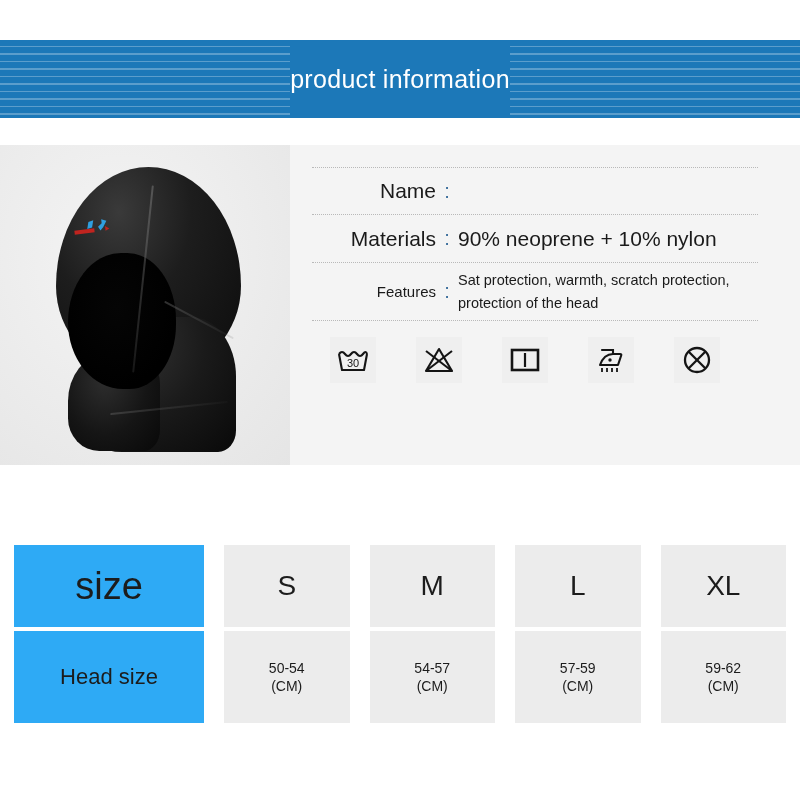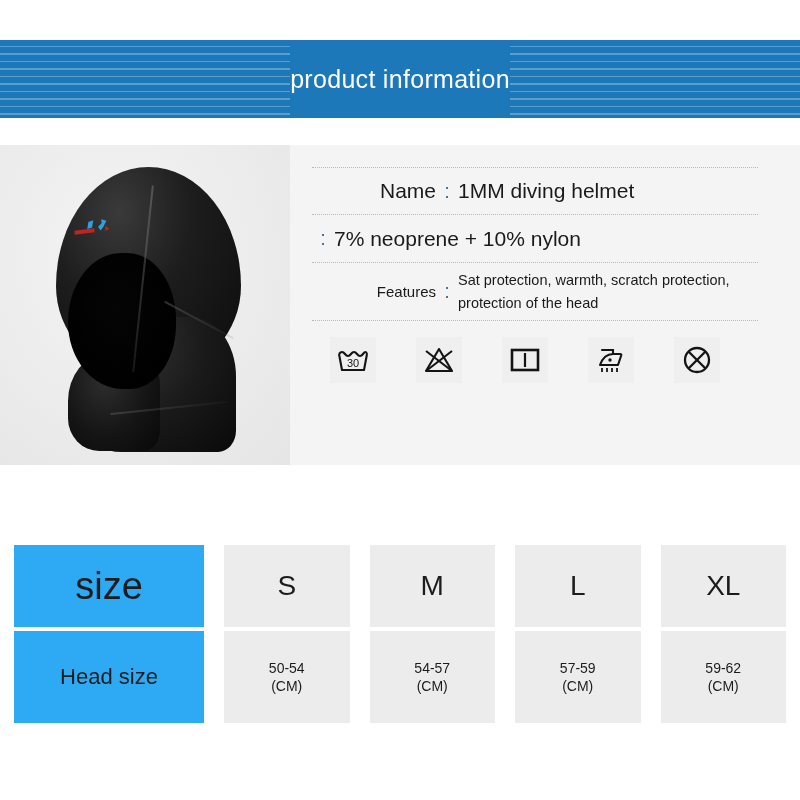--- a/index.html
+++ b/index.html
@@ -243,26 +243,26 @@
         <path d="M33 8 L37 11 L33 13 Z" fill="#c0241f"></path>
       </svg>
     </div>
   </div>
 
   <div class="info-pane">
 
     <div class="spec-row first">
       <div class="spec-label">Name</div>
       <div class="spec-colon">:</div>
-      <div class="spec-value">1MM diving helmet</div>
     </div>
 
     <div class="spec-row">
+      <div class="spec-label">Materials</div>
       <div class="spec-colon">:</div>
-      <div class="spec-value">7% neoprene + 10% nylon</div>
+      <div class="spec-value">90% neoprene + 10% nylon</div>
     </div>
 
     <div class="spec-row features">
       <div class="spec-label">Features</div>
       <div class="spec-colon">:</div>
       <div class="spec-value">Sat protection, warmth, scratch protection, protection of the head</div>
     </div>
 
     <div class="care-row">
 

